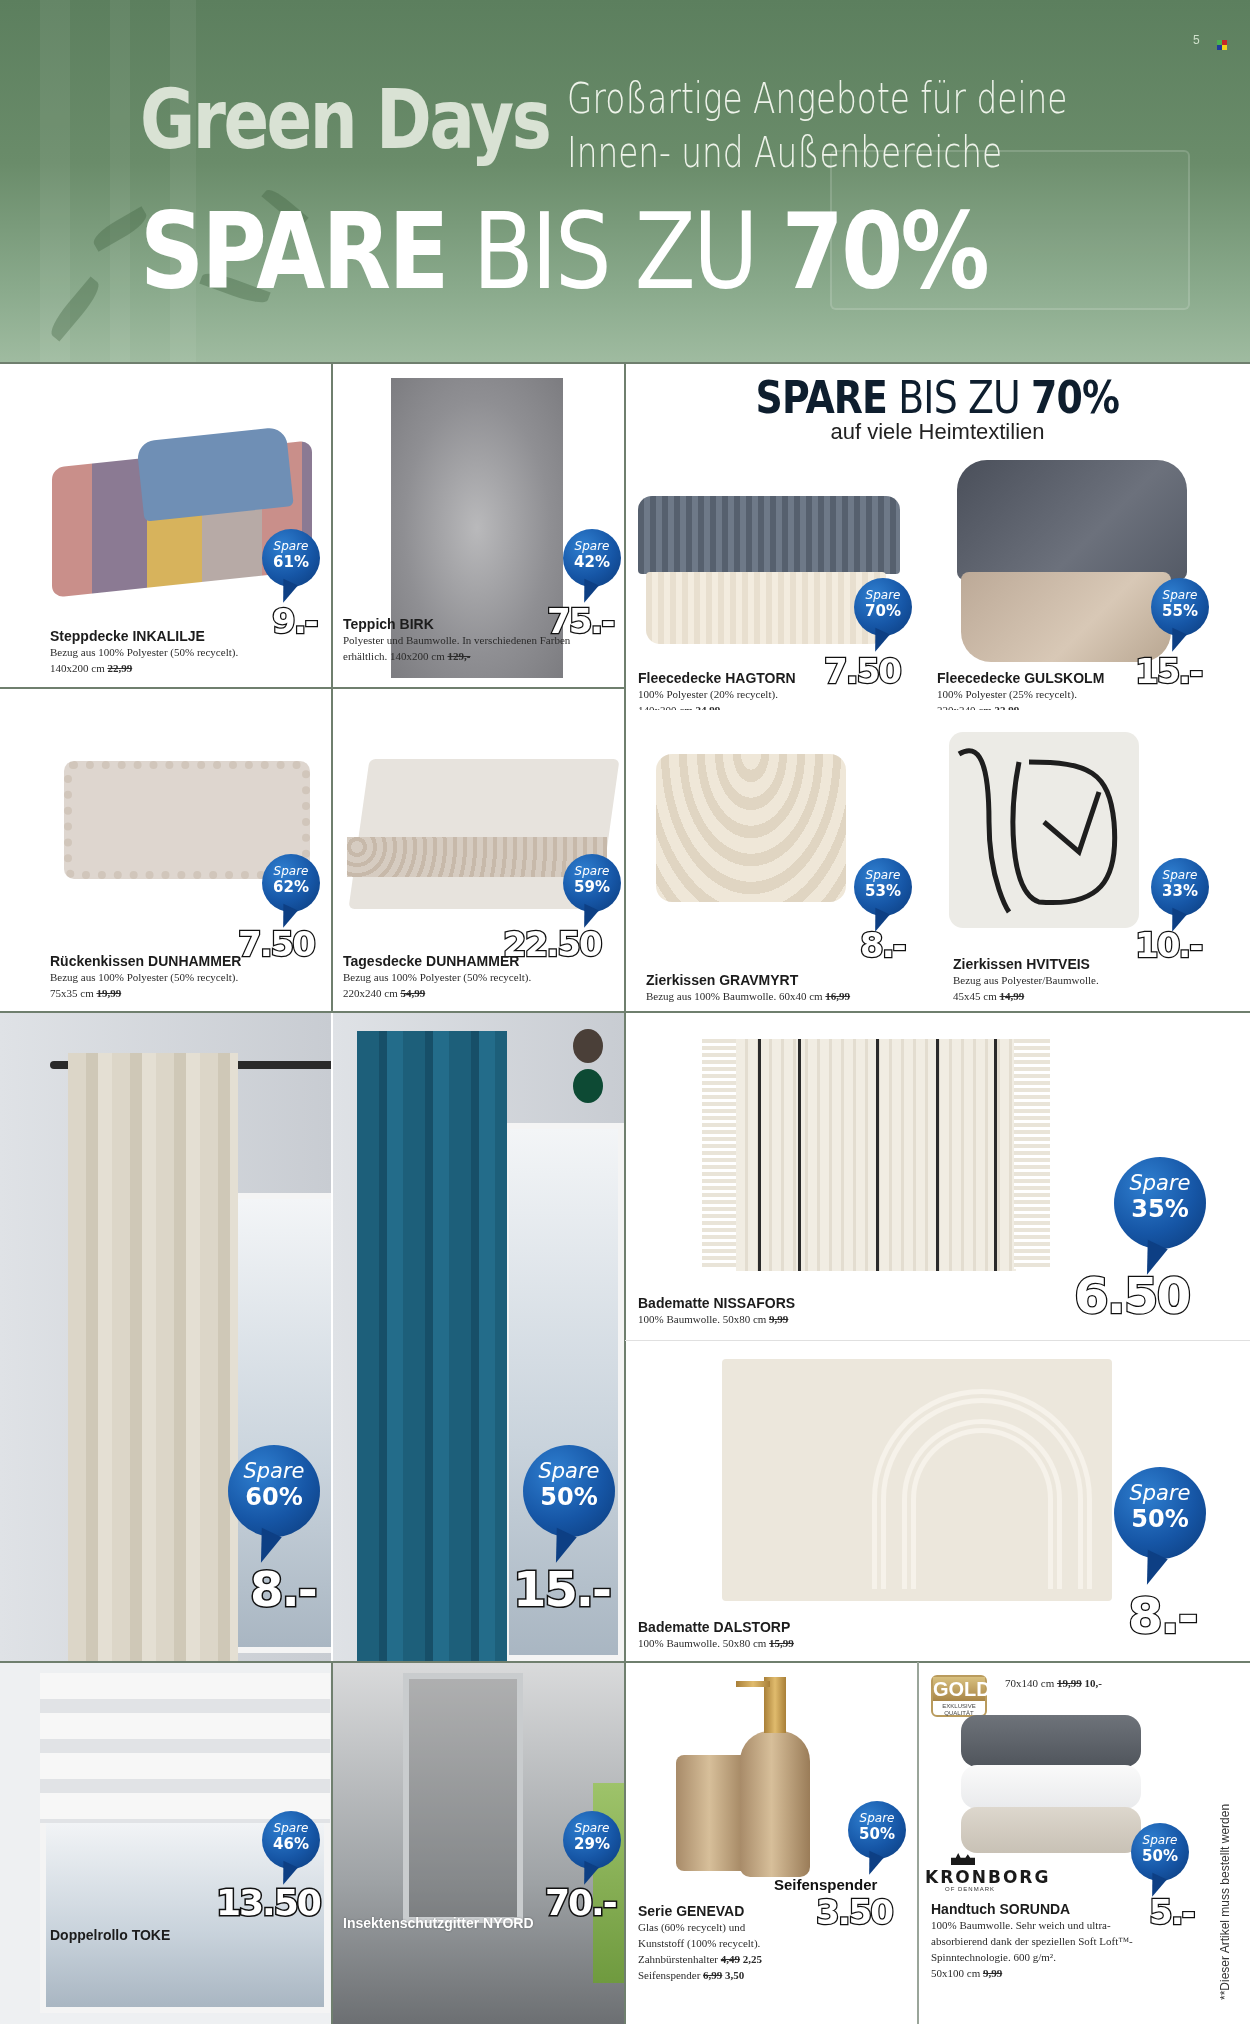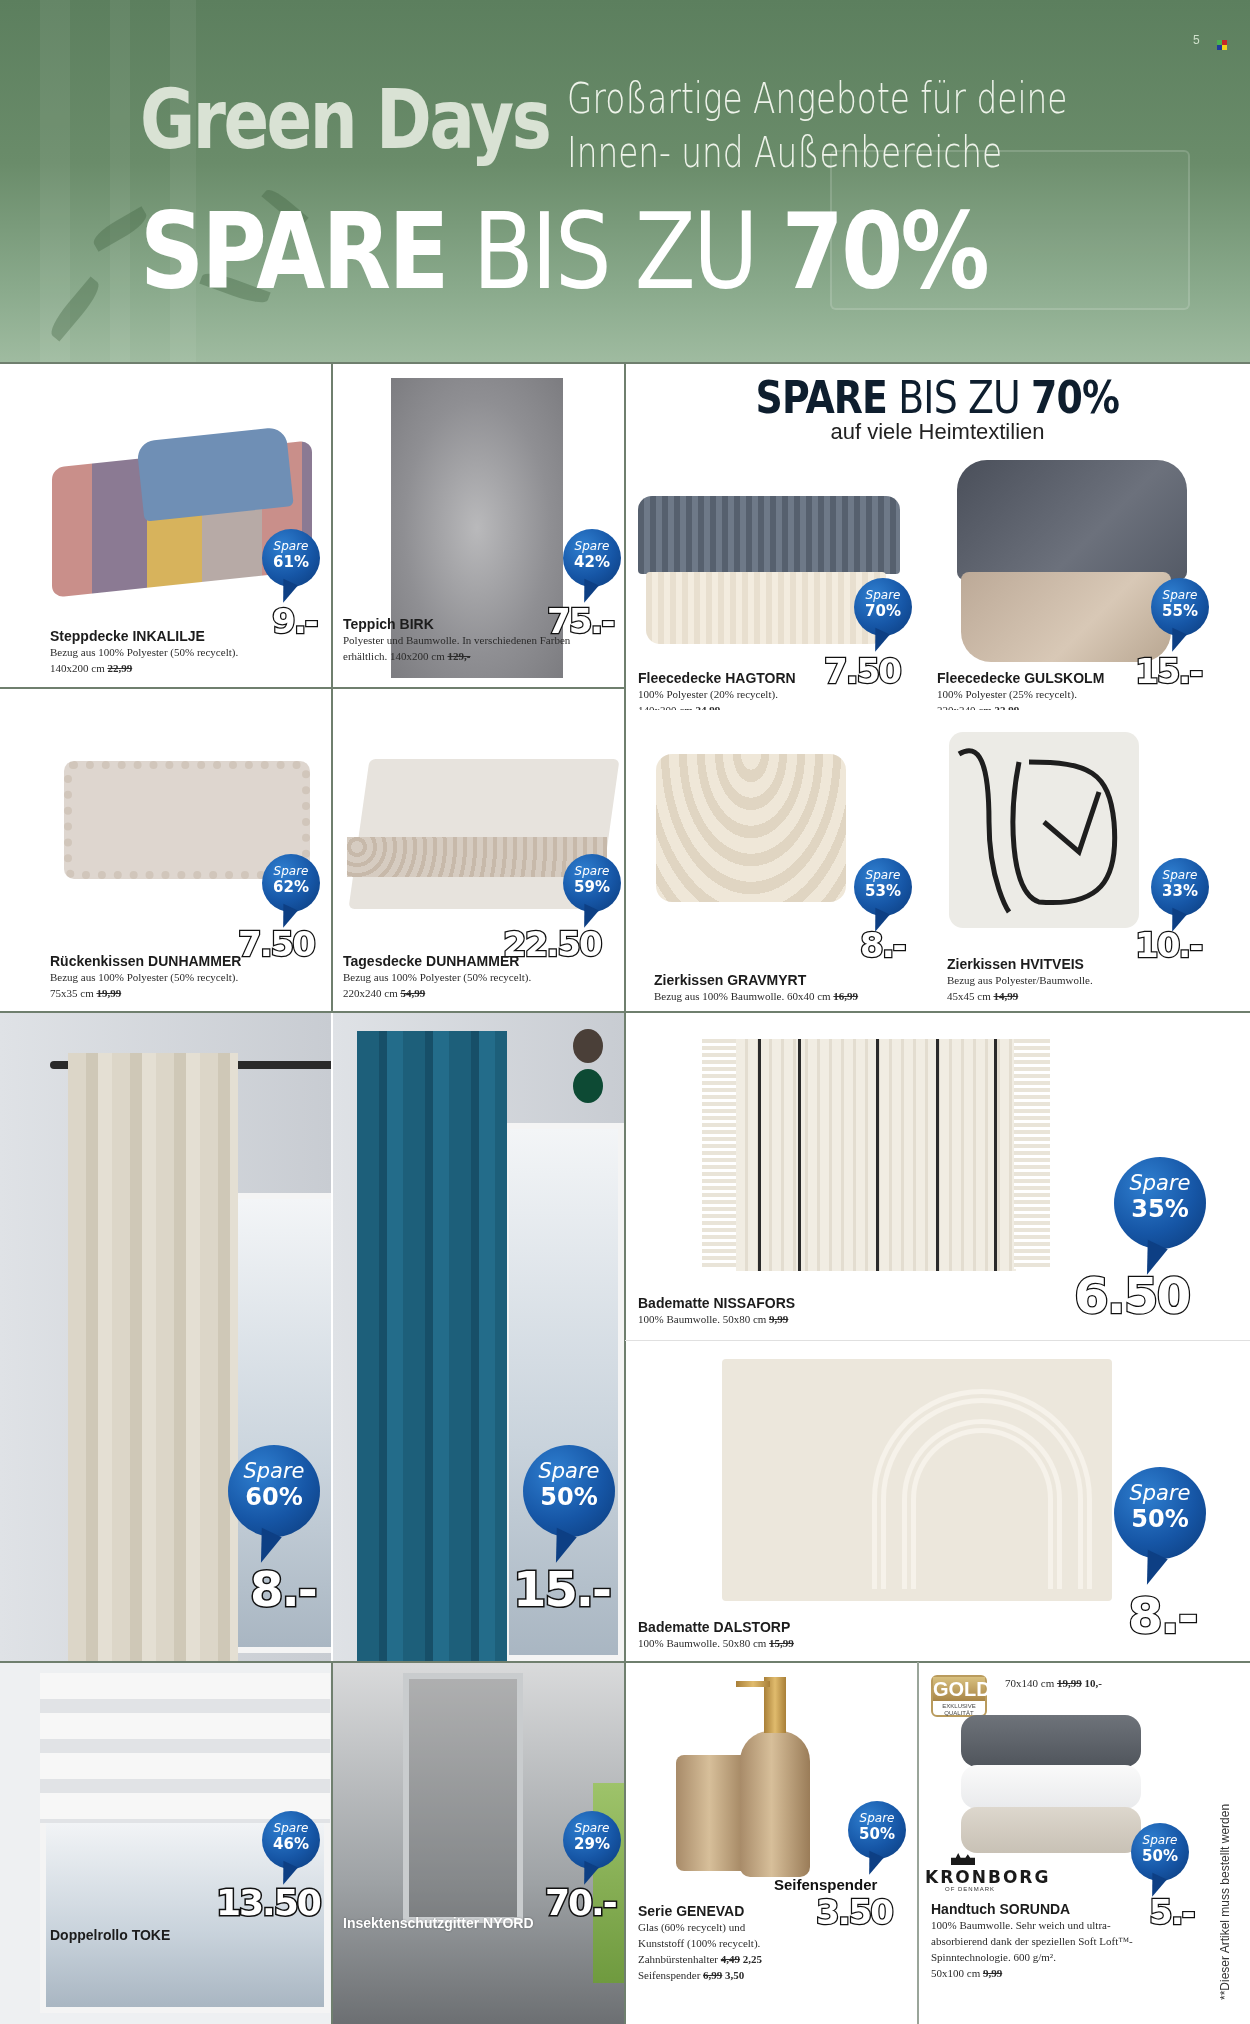--- a/index.html
+++ b/index.html
@@ -248,40 +248,40 @@
   </div>
 </article>
 
 <article class="cell" style="left:626px;top:720px;width:310px;height:290px;background:transparent">
   <div class="img pillow-tuft" style="left:30px;top:34px;width:190px;height:148px"></div>
   <div class="badge sm" style="left:228px;top:138px">
       <span class="bl">Spare</span>
       <span class="bp">53%</span>
     </div>
   <div class="price" style="left:234px;top:208px;font-size:34px">8.-</div>
-  <div class="ptext" style="left:28px;top:252px">
+  <div class="ptext" style="left:20px;top:252px">
     <div class="pname"><span>Zierkissen</span> <span>GRAVMYRT</span></div>
     <div class="pdesc"><span>Bezug aus 100% Baumwolle.</span> <span>60x40 cm</span> <span class="old">16,99</span></div>
   </div>
 </article>
 
 <article class="cell" style="left:937px;top:720px;width:300px;height:290px;background:transparent">
   <div class="img pillow-line" style="left:12px;top:12px;width:190px;height:196px">
     <svg viewBox="0 0 190 196">
         <path d="M10 22 C30 10 40 30 40 90 C40 150 60 180 60 180" stroke="#1e1e1e" stroke-width="5" fill="none"></path>
         <path d="M70 30 C60 80 60 160 90 170 C150 175 170 150 165 90 C160 40 140 30 80 30" stroke="#1e1e1e" stroke-width="5" fill="none"></path>
         <path d="M95 90 L130 120 L150 60" stroke="#1e1e1e" stroke-width="5" fill="none"></path>
       </svg>
   </div>
   <div class="badge sm" style="left:214px;top:138px">
       <span class="bl">Spare</span>
       <span class="bp">33%</span>
     </div>
   <div class="price" style="left:198px;top:208px;font-size:34px">10.-</div>
-  <div class="ptext" style="left:10px;top:236px">
+  <div class="ptext" style="left:16px;top:236px">
     <div class="pname"><span>Zierkissen</span> <span>HVITVEIS</span></div>
     <div class="pdesc">Bezug aus Polyester/Baumwolle.</div>
     <div class="pdesc"><span>45x45 cm</span> <span class="old">14,99</span></div>
   </div>
 </article>
 
 <article class="cell curtain-bg" style="left:0;top:1013px;width:331px;height:648px">
   <div class="img window" style="left:228px;top:180px;width:110px;height:460px"></div>
   <div class="img" style="left:50px;top:48px;width:290px;height:8px;background:#2a2a2a;border-radius:4px"></div>
   <div class="img curtain-linen" style="left:68px;top:40px;width:170px;height:608px"></div>

